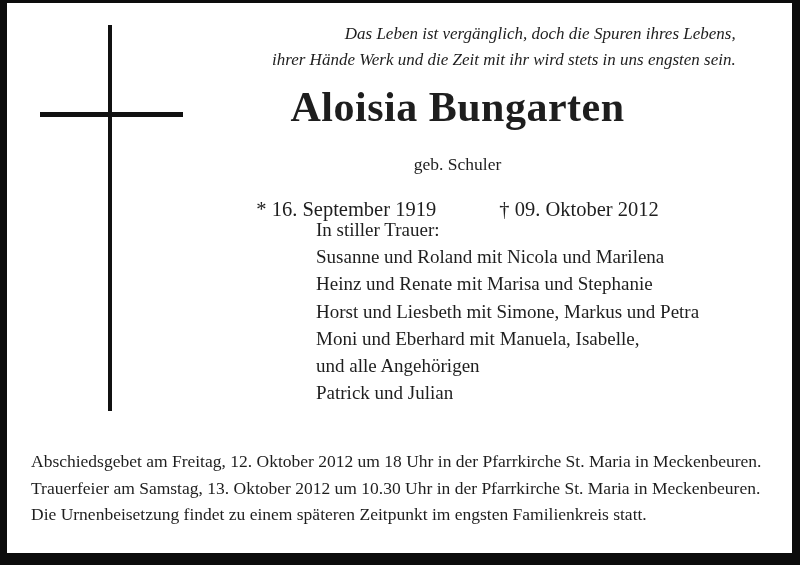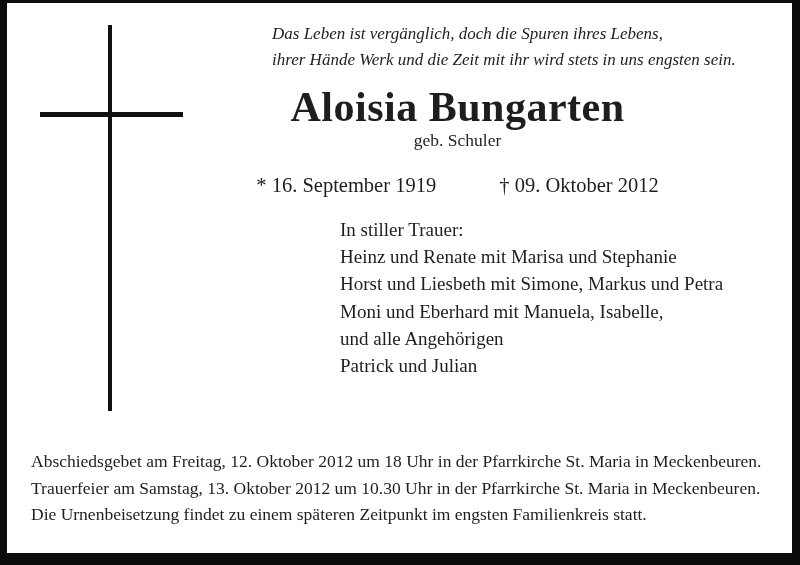--- a/index.html
+++ b/index.html
@@ -37,49 +37,50 @@
     background: #111;
   }
 
   .quote {
     position: absolute;
     left: 272px; top: 21px;
     font-style: italic;
     font-size: 17px;
     line-height: 26px;
     white-space: nowrap;
+    text-align: right;
   }
 
   .header-block {
     position: absolute;
     left: 180px; top: 84px;
     width: 555px;
     text-align: center;
   }
   .deceased-name {
     font-size: 42px;
     font-weight: bold;
     line-height: 1.1;
     letter-spacing: 0.5px;
     margin: 0;
   }
   .maiden-name {
     font-size: 17.5px;
-    margin-top: 0;
+    margin-top: 24px;
   }
   .life-dates {
     font-size: 20.5px;
     margin-top: 23px;
     white-space: nowrap;
   }
   .life-dates .death-date { margin-left: 58px; }
 
   .mourners {
     position: absolute;
-    left: 340px; top: 216px;
+    left: 316px; top: 216px;
     font-size: 19px;
     line-height: 27.2px;
     white-space: nowrap;
   }
 
   .address-line {
     position: absolute;
     left: 31px; top: 441px;
     font-size: 18.5px;
     font-weight: bold;
@@ -119,20 +120,21 @@
     <div class="deceased-name">Aloisia Bungarten</div>
     <div class="maiden-name">geb. Schuler</div>
     <div class="life-dates">
       <span class="birth-date">* 16. September 1919</span>
       <span class="death-date">† 09. Oktober 2012</span>
     </div>
   </div>
 
   <div class="mourners">
     <div>In stiller Trauer:</div>
+    <div>Susanne und Roland mit Nicola und Marilena</div>
     <div>Heinz und Renate mit Marisa und Stephanie</div>
     <div>Horst und Liesbeth mit Simone, Markus und Petra</div>
     <div>Moni und Eberhard mit Manuela, Isabelle,</div>
     <div>und alle Angehörigen</div>
     <div>Patrick und Julian</div>
   </div>
 
 
   <div class="funeral-block">
     <div>Abschiedsgebet am Freitag, 12. Oktober 2012 um 18 Uhr in der Pfarrkirche St. Maria in Meckenbeuren.</div>

